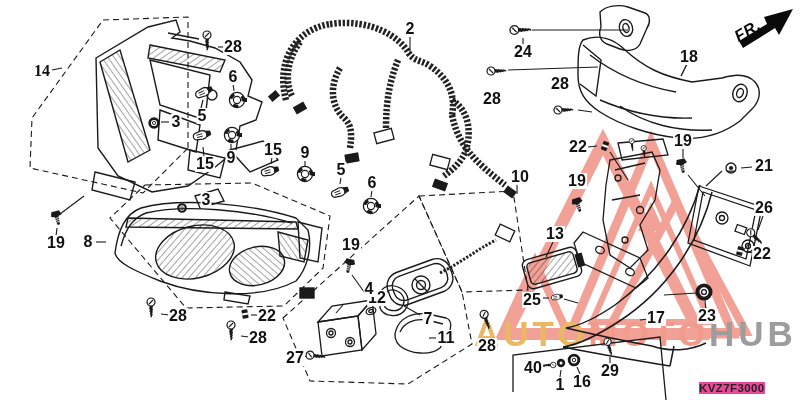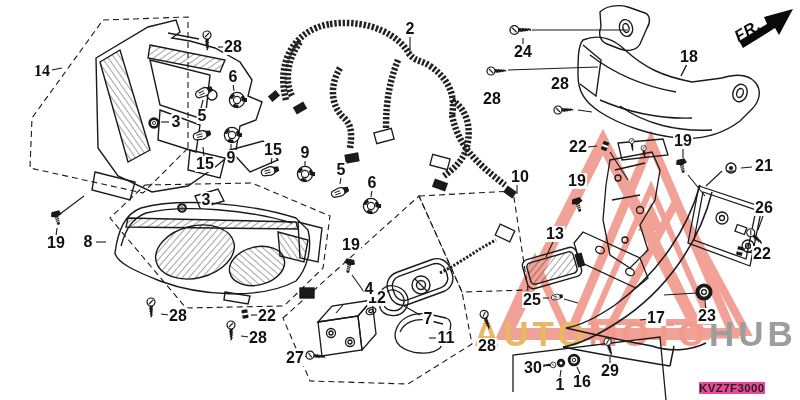--- a/index.html
+++ b/index.html
@@ -351,21 +351,21 @@
       <div class="callout" style="left: 258px; top: 338px;">28</div>
       <div class="callout" style="left: 357px; top: 298px; margin-left: 20px;">12</div>
       <div class="callout" style="left: 369px; top: 289px;">4</div>
       <div class="callout" style="left: 428px; top: 319px;">7</div>
       <div class="callout" style="left: 446px; top: 338px;">11</div>
       <div class="callout" style="left: 295px; top: 358px;">27</div>
       <div class="callout" style="left: 487px; top: 346px;">28</div>
       <div class="callout" style="left: 532px; top: 300px; text-align: center;">25</div>
       <div class="callout" style="left: 656px; top: 318px;">17</div>
       <div class="callout" style="left: 707px; top: 316px;">23</div>
-      <div class="callout" style="left: 533px; top: 368px;">30</div>
+      <div class="callout" style="left: 533px; top: 368px;">40</div>
       <div class="callout" style="left: 560px; top: 385px;">1</div>
       <div class="callout" style="left: 582px; top: 382px;">16</div>
       <div class="callout" style="left: 610px; top: 371px;">29</div>
     </div>
 
   <div id="fr">
     <svg width="69" height="52">
       <polygon points="8,41 36,24 33,17 62,9 48,35 44,28 12,48" fill="#0a0a0a"></polygon>
     </svg>
     <span class="fr-txt">FR.</span>

